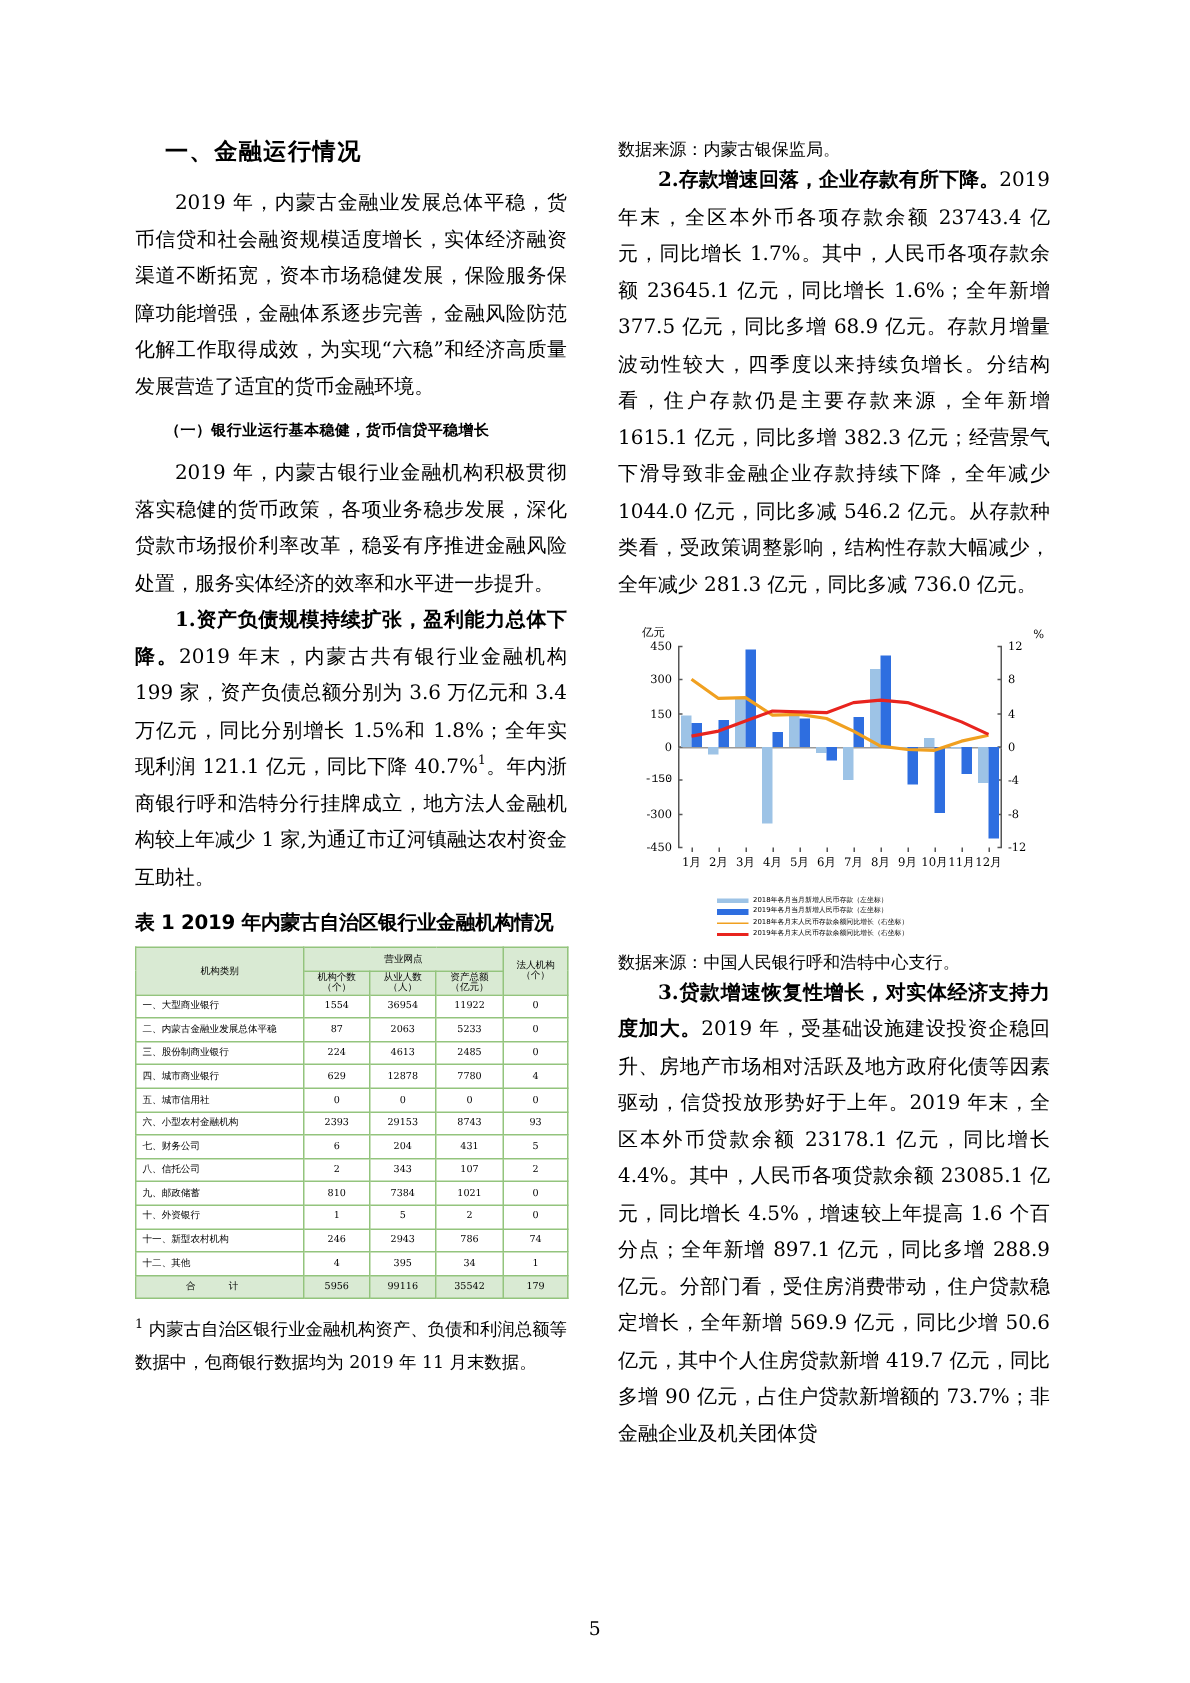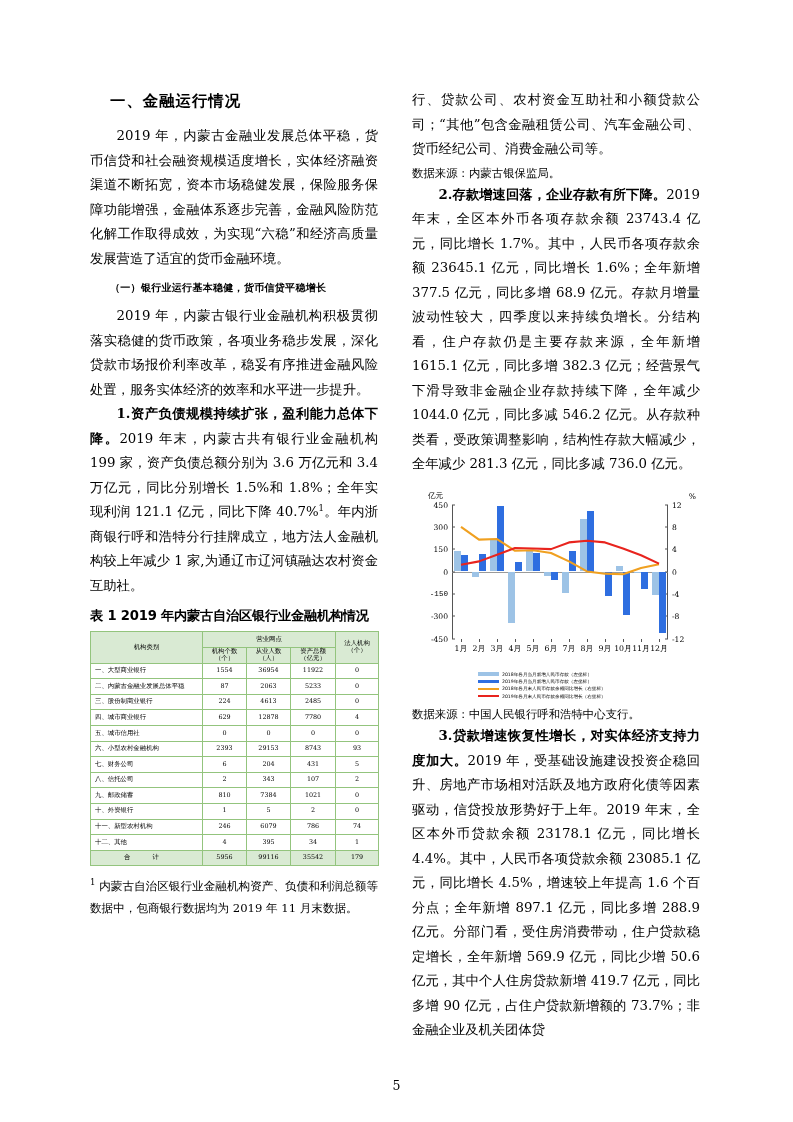--- a/index.html
+++ b/index.html
@@ -363,21 +363,21 @@
         <tr>
           <td class="cat">十、外资银行</td>
           <td>1</td>
           <td>5</td>
           <td>2</td>
           <td>0</td>
         </tr>
         <tr>
           <td class="cat">十一、新型农村机构</td>
           <td>246</td>
-          <td>6079</td>
+          <td>2943</td>
           <td>786</td>
           <td>74</td>
         </tr>
         <tr>
           <td class="cat">十二、其他</td>
           <td>4</td>
           <td>395</td>
           <td>34</td>
           <td>1</td>
         </tr>
@@ -394,21 +394,20 @@
 
     <p class="footnote">
       <span class="fn-mark">1</span>
       <span>内蒙古自治区银行业金融机构资产、负债和利润总额等数据中，包商银行数据均为 2019 年 11 月末数据。</span>
     </p>
 
   </div>
 
   <div class="col col-right">
 
-    <p class="body-text">行、贷款公司、农村资金互助社和小额贷款公司；“其他”包含金融租赁公司、汽车金融公司、货币经纪公司、消费金融公司等。</p>
 
     <p class="src-line">数据来源：内蒙古银保监局。</p>
 
     <p class="body-text indent">
       <span class="runin-bold">2.存款增速回落，企业存款有所下降。</span><span>2019 年末，全区本外币各项存款余额 23743.4 亿元，同比增长 1.7%。其中，人民币各项存款余额 23645.1 亿元，同比增长 1.6%；全年新增 377.5 亿元，同比多增 68.9 亿元。存款月增量波动性较大，四季度以来持续负增长。分结构看，住户存款仍是主要存款来源，全年新增 1615.1 亿元，同比多增 382.3 亿元；经营景气下滑导致非金融企业存款持续下降，全年减少 1044.0 亿元，同比多减 546.2 亿元。从存款种类看，受政策调整影响，结构性存款大幅减少，全年减少 281.3 亿元，同比多减 736.0 亿元。</span>
     </p>
 
     <div class="chart-wrap">
       <div class="chart-box">
 

